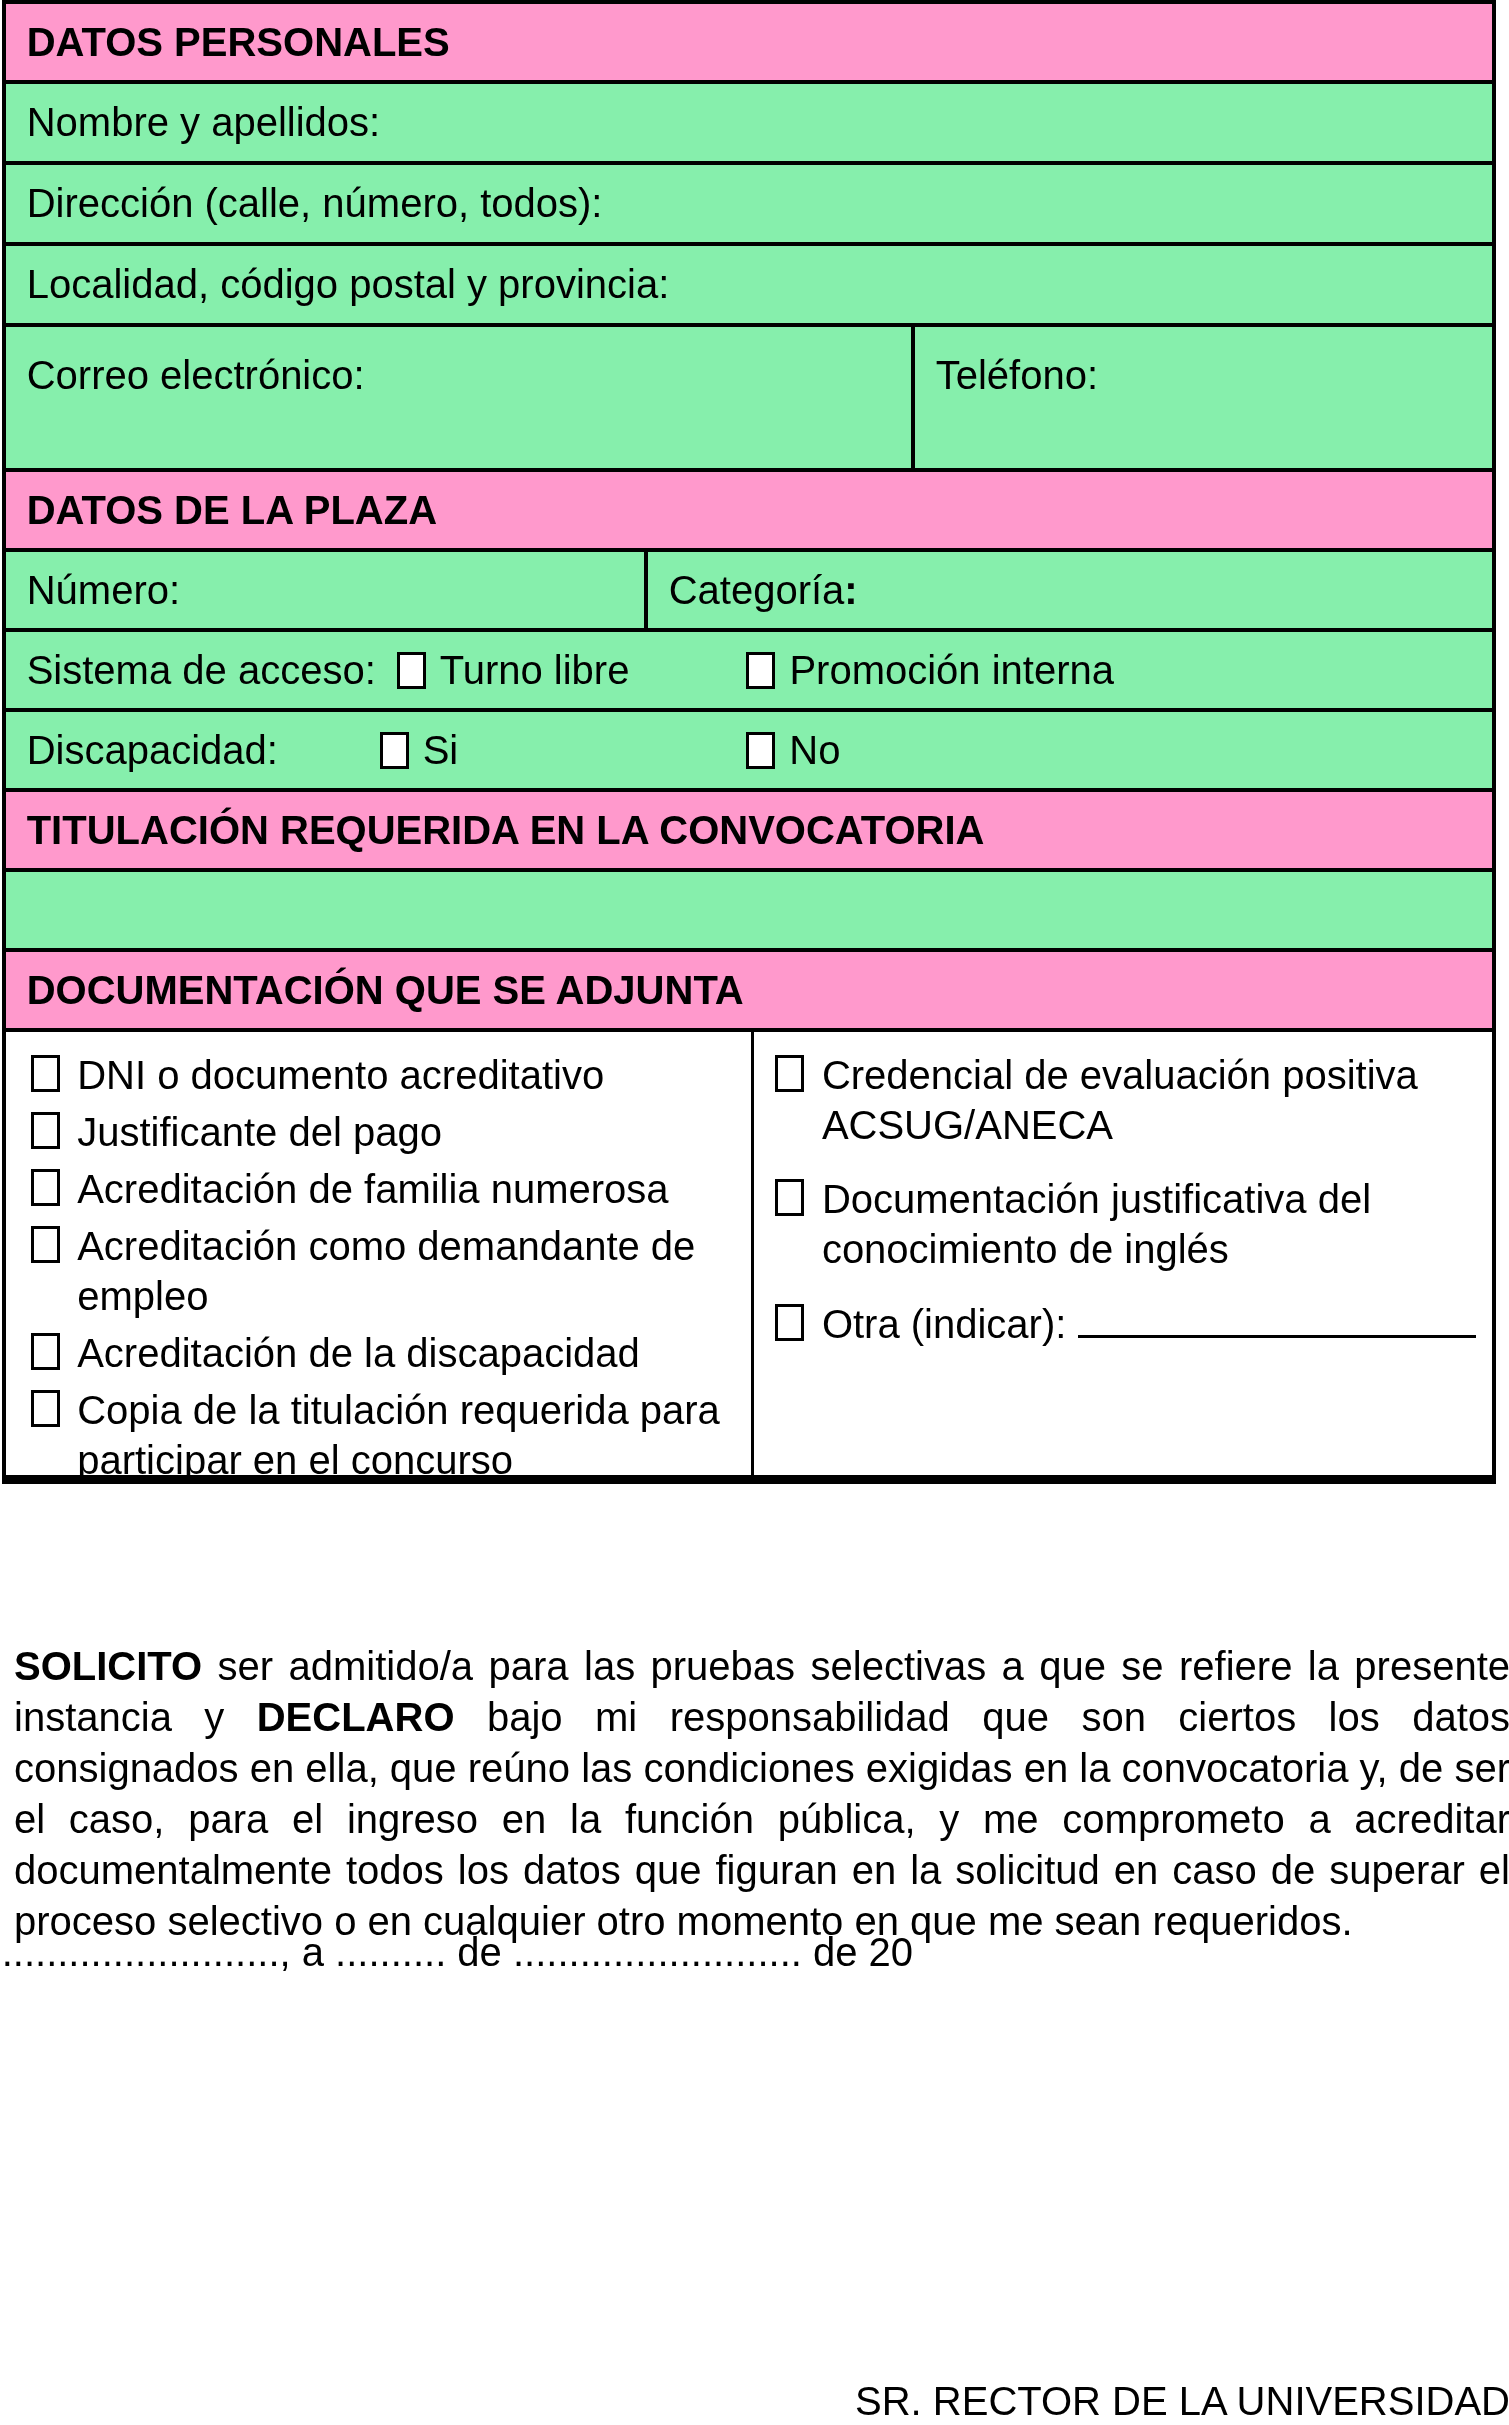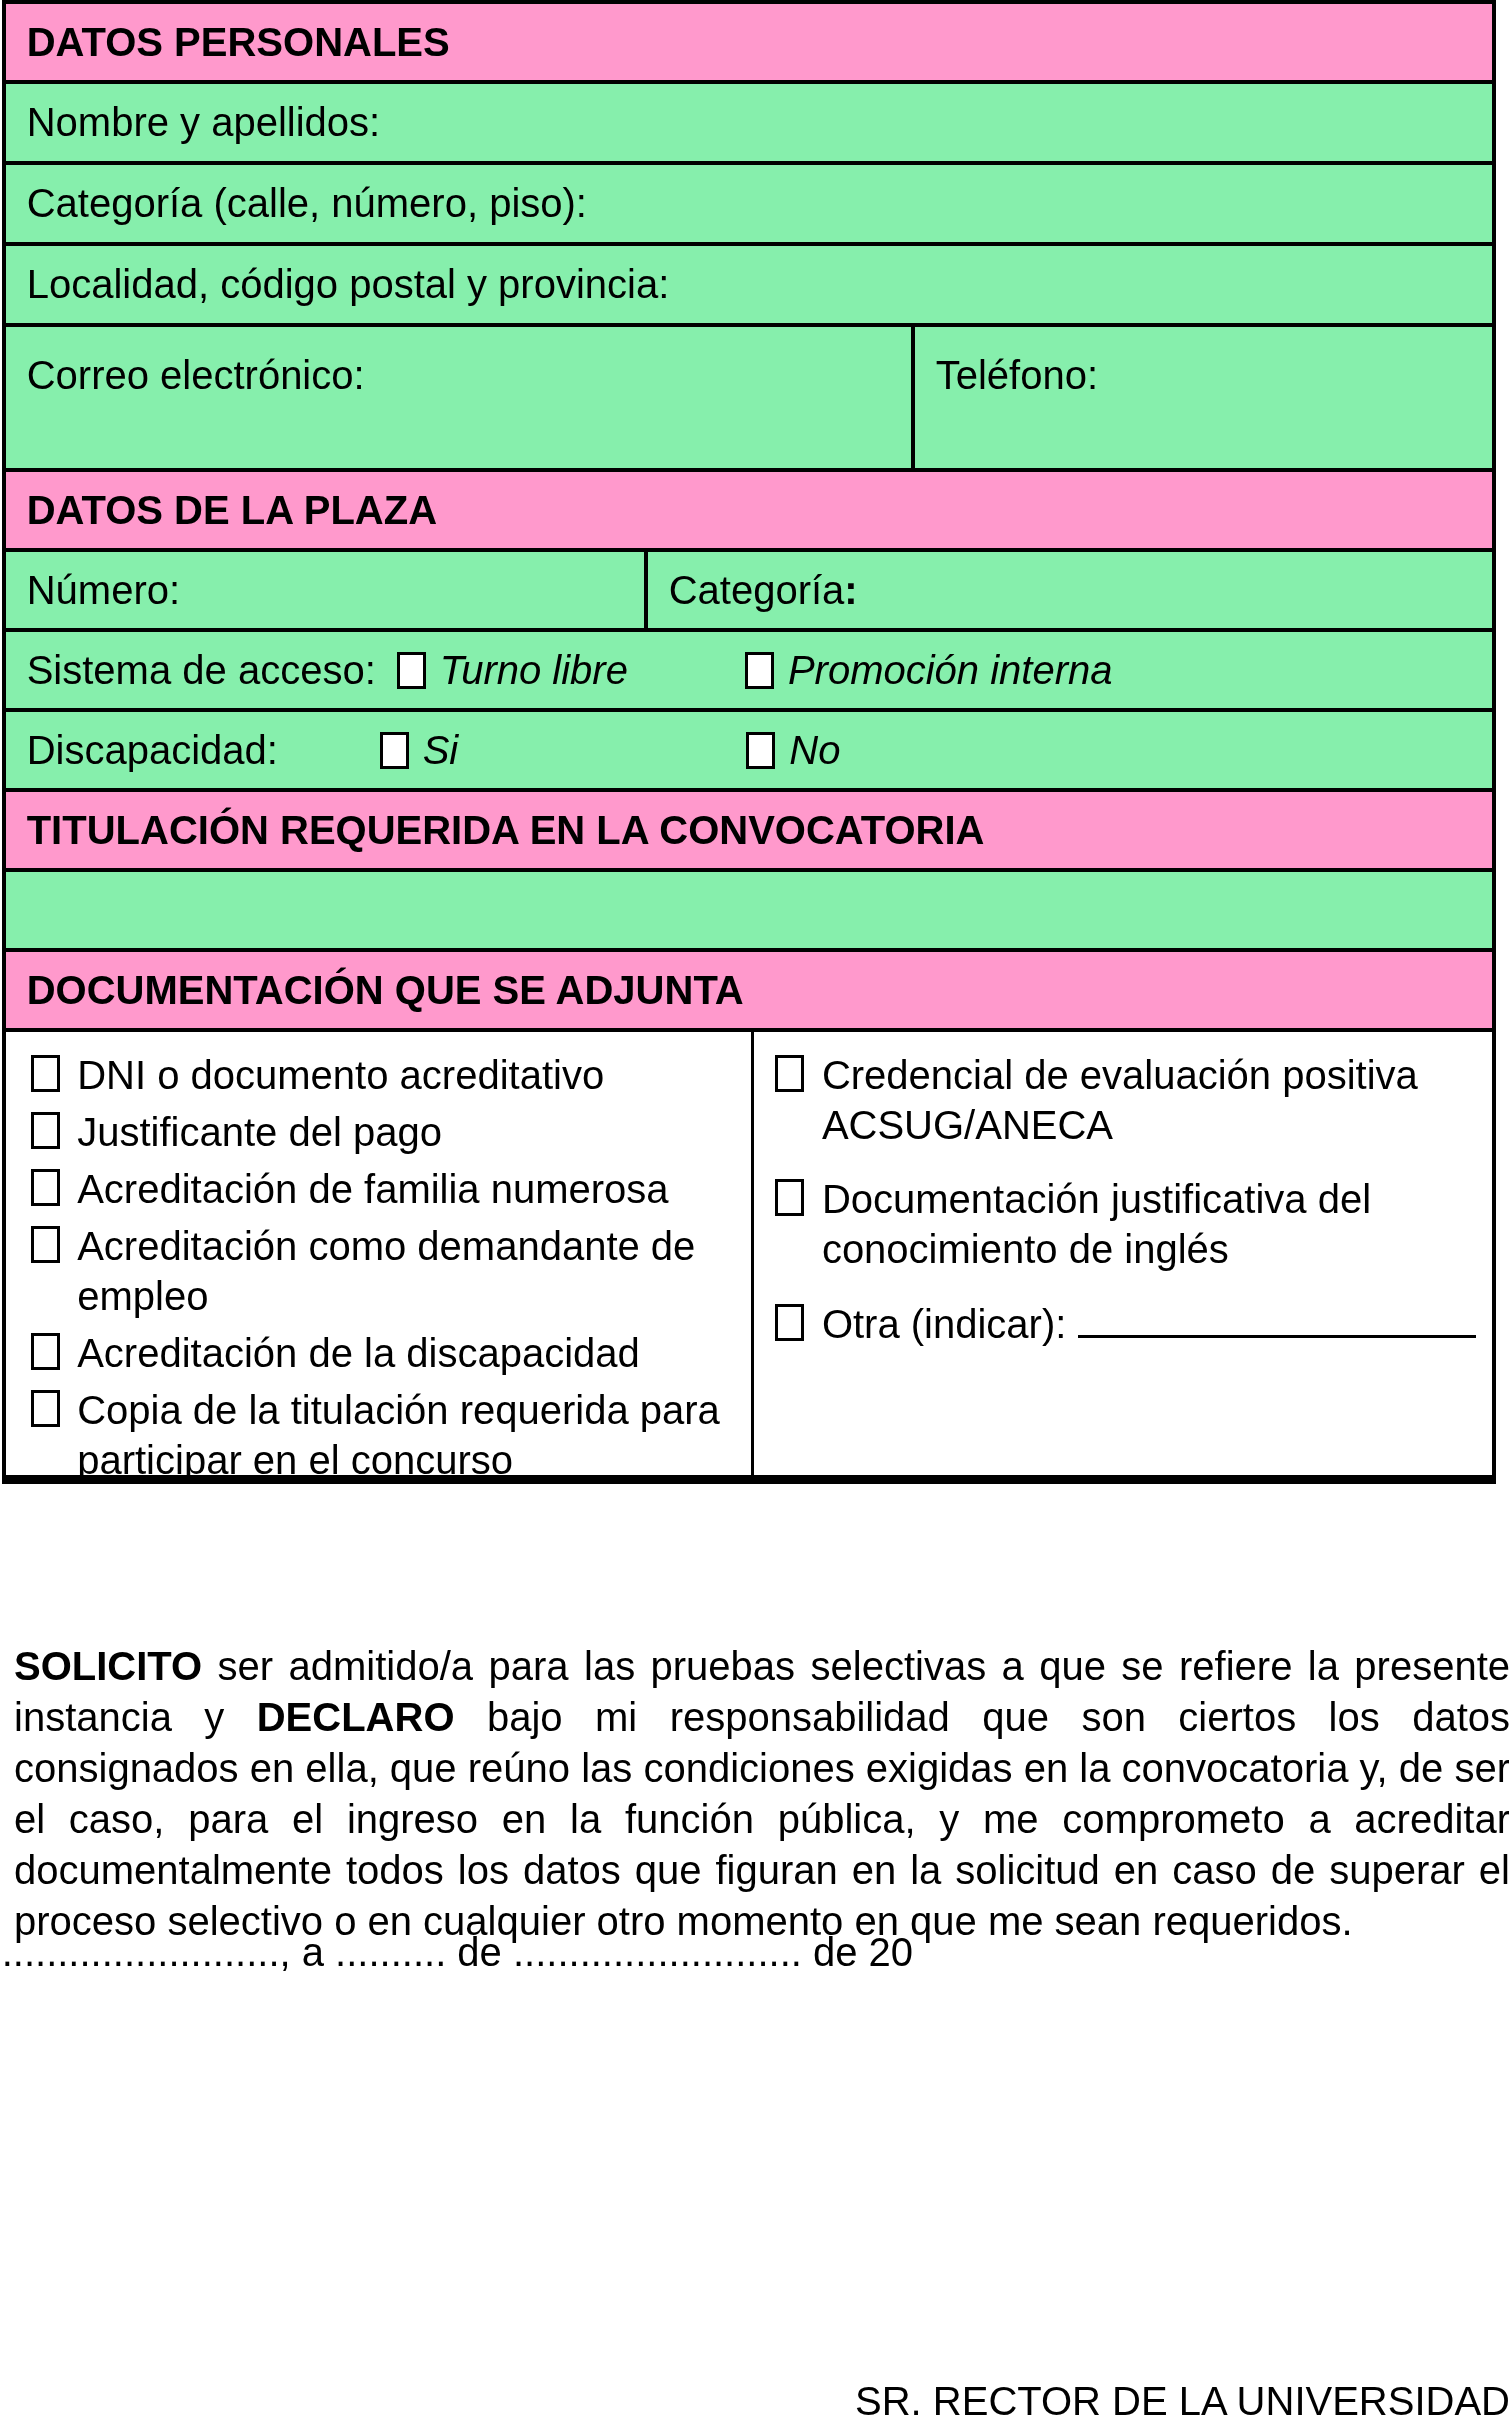--- a/index.html
+++ b/index.html
@@ -27,21 +27,21 @@
   .cell { height:100%; display:flex; align-items:center; padding-left:21px; }
   .cell.top { align-items:flex-start; padding-top:26px; }
   .divided { border-right:4.4px solid #000; }
   .w-correo { width:909px; }
   .w-numero { width:642px; }
   .grow { flex:1 1 auto; }
   .box {
     display:inline-block; width:29px; height:37px;
     border:3.5px solid #000; background:#fff; flex:0 0 auto;
   }
-  .inline-gap { margin-left:14px;font-style:italic; }
+  .inline-gap { margin-left:14px; }
   .chk-section { display:flex; align-items:stretch; height:448px; background:#fff; }
   .chk-col { padding:17.5px 8.7px 0 19px; }
   .chk-left { width:748px; border-right:3.5px solid #000; }
   .chk-right { flex:1 1 auto; padding-left:15.7px; }
   .chk-item { display:flex; align-items:flex-start; margin-bottom:7px;margin-left:6px; }
   .chk-right .chk-item { margin-bottom:24.5px; }
   .chk-item .box { margin-top:5.2px; margin-right:17.5px; }
   .item-label { line-height:50px; max-width:647px; }
   .fill-line { display:inline-block; width:398px; height:37px; border-bottom:3.5px solid #000; }
   .para {
@@ -62,21 +62,21 @@
     <div class="row pink h-header pad">
       <span>DATOS PERSONALES</span>
     </div>
 
     <div class="row h-field pad">
       <span>Nombre y apellidos:</span>
       <span class="grow"></span>
     </div>
 
     <div class="row h-field pad">
-      <span>Categoría (calle, número, piso):</span>
+      <span>Dirección (calle, número, todos):</span>
       <span class="grow"></span>
     </div>
 
     <div class="row h-field pad">
       <span>Localidad, código postal y provincia:</span>
       <span class="grow"></span>
     </div>
 
     <div class="row h-tall split">
       <div class="cell top divided w-correo">

